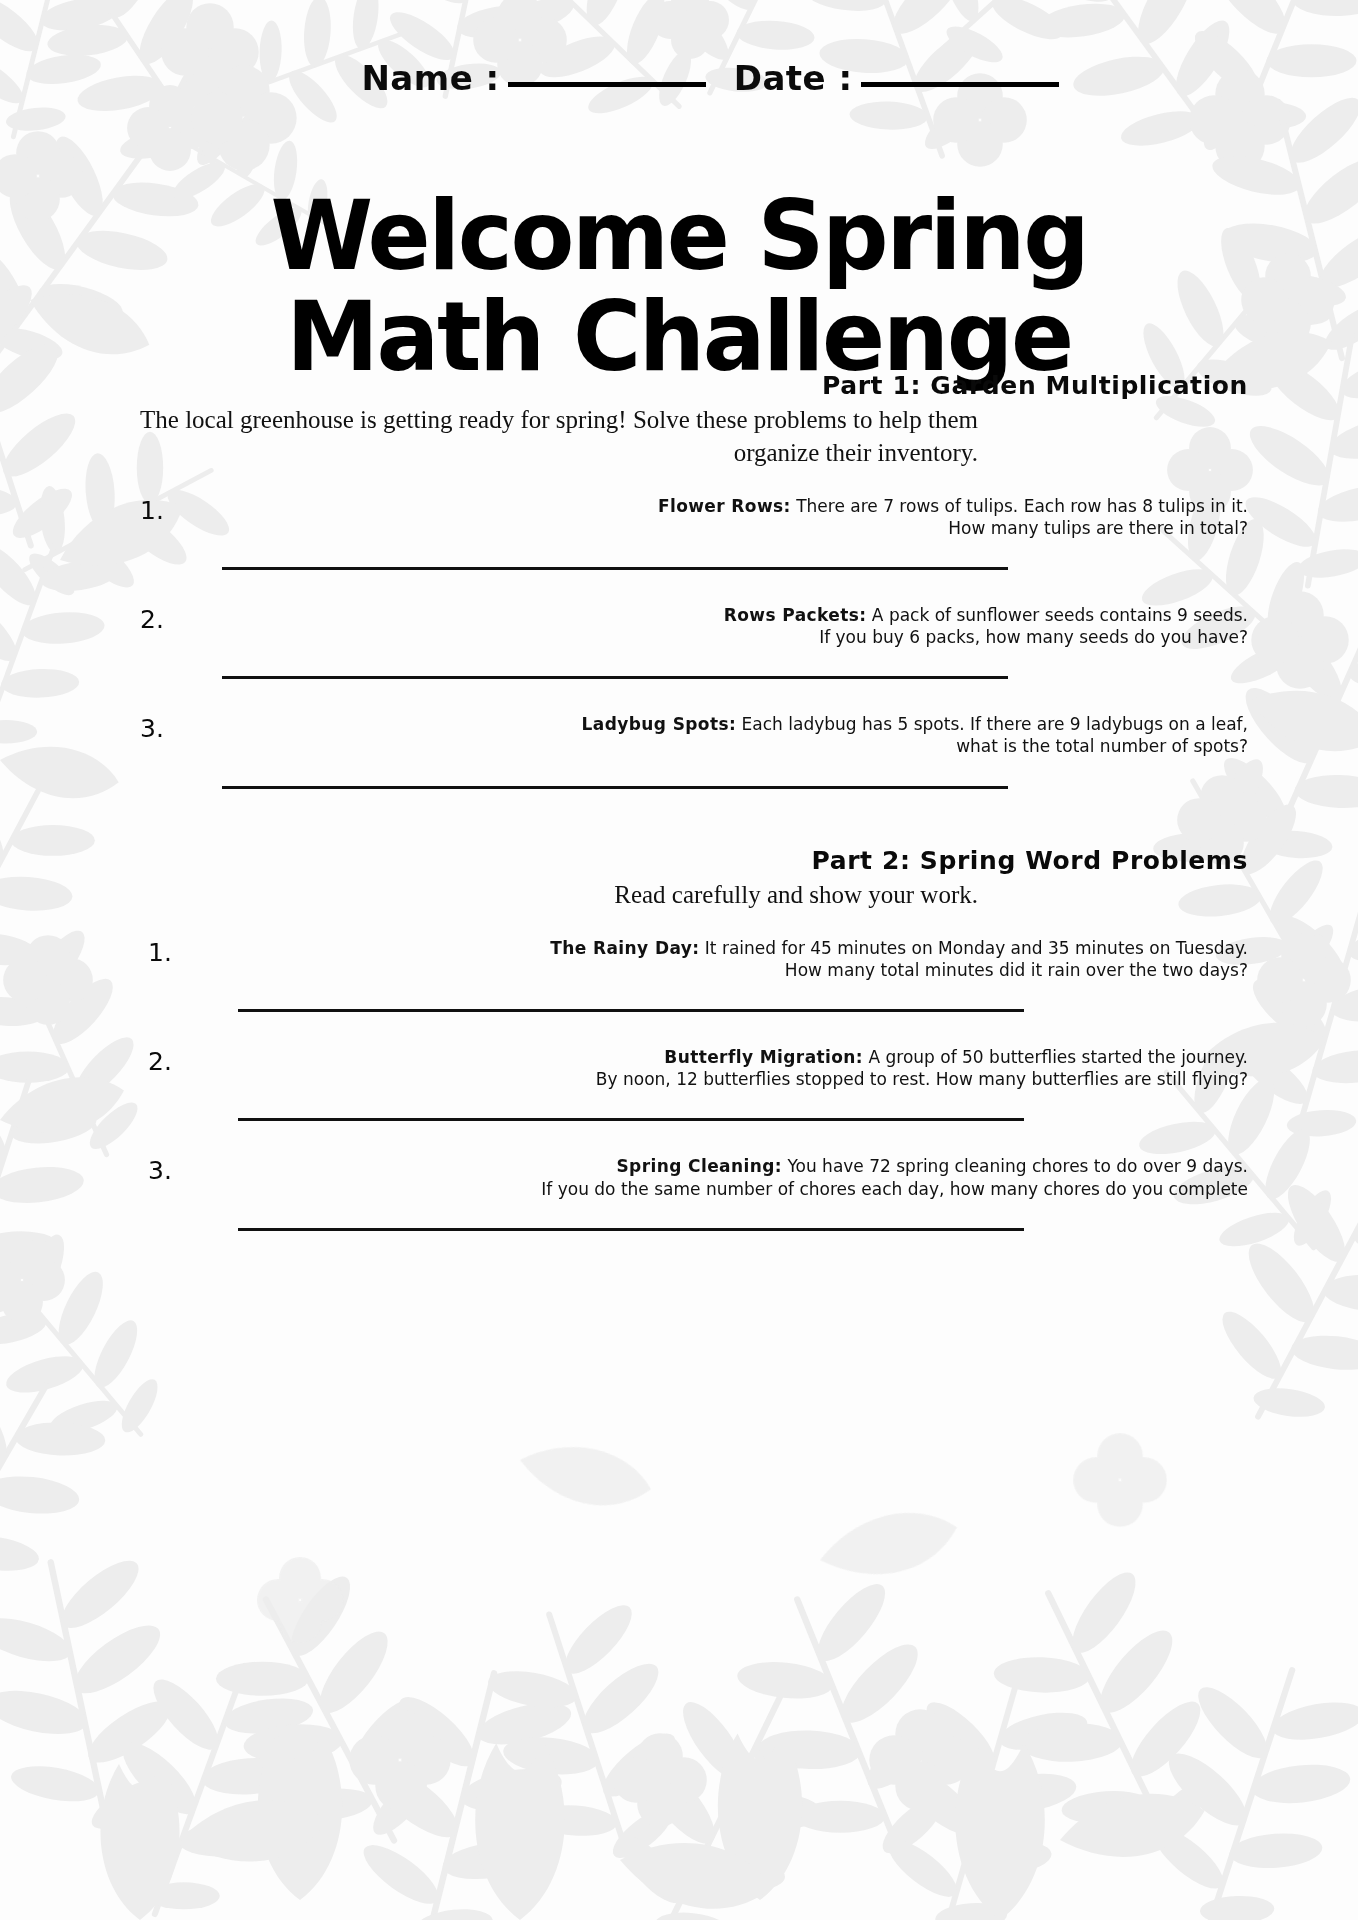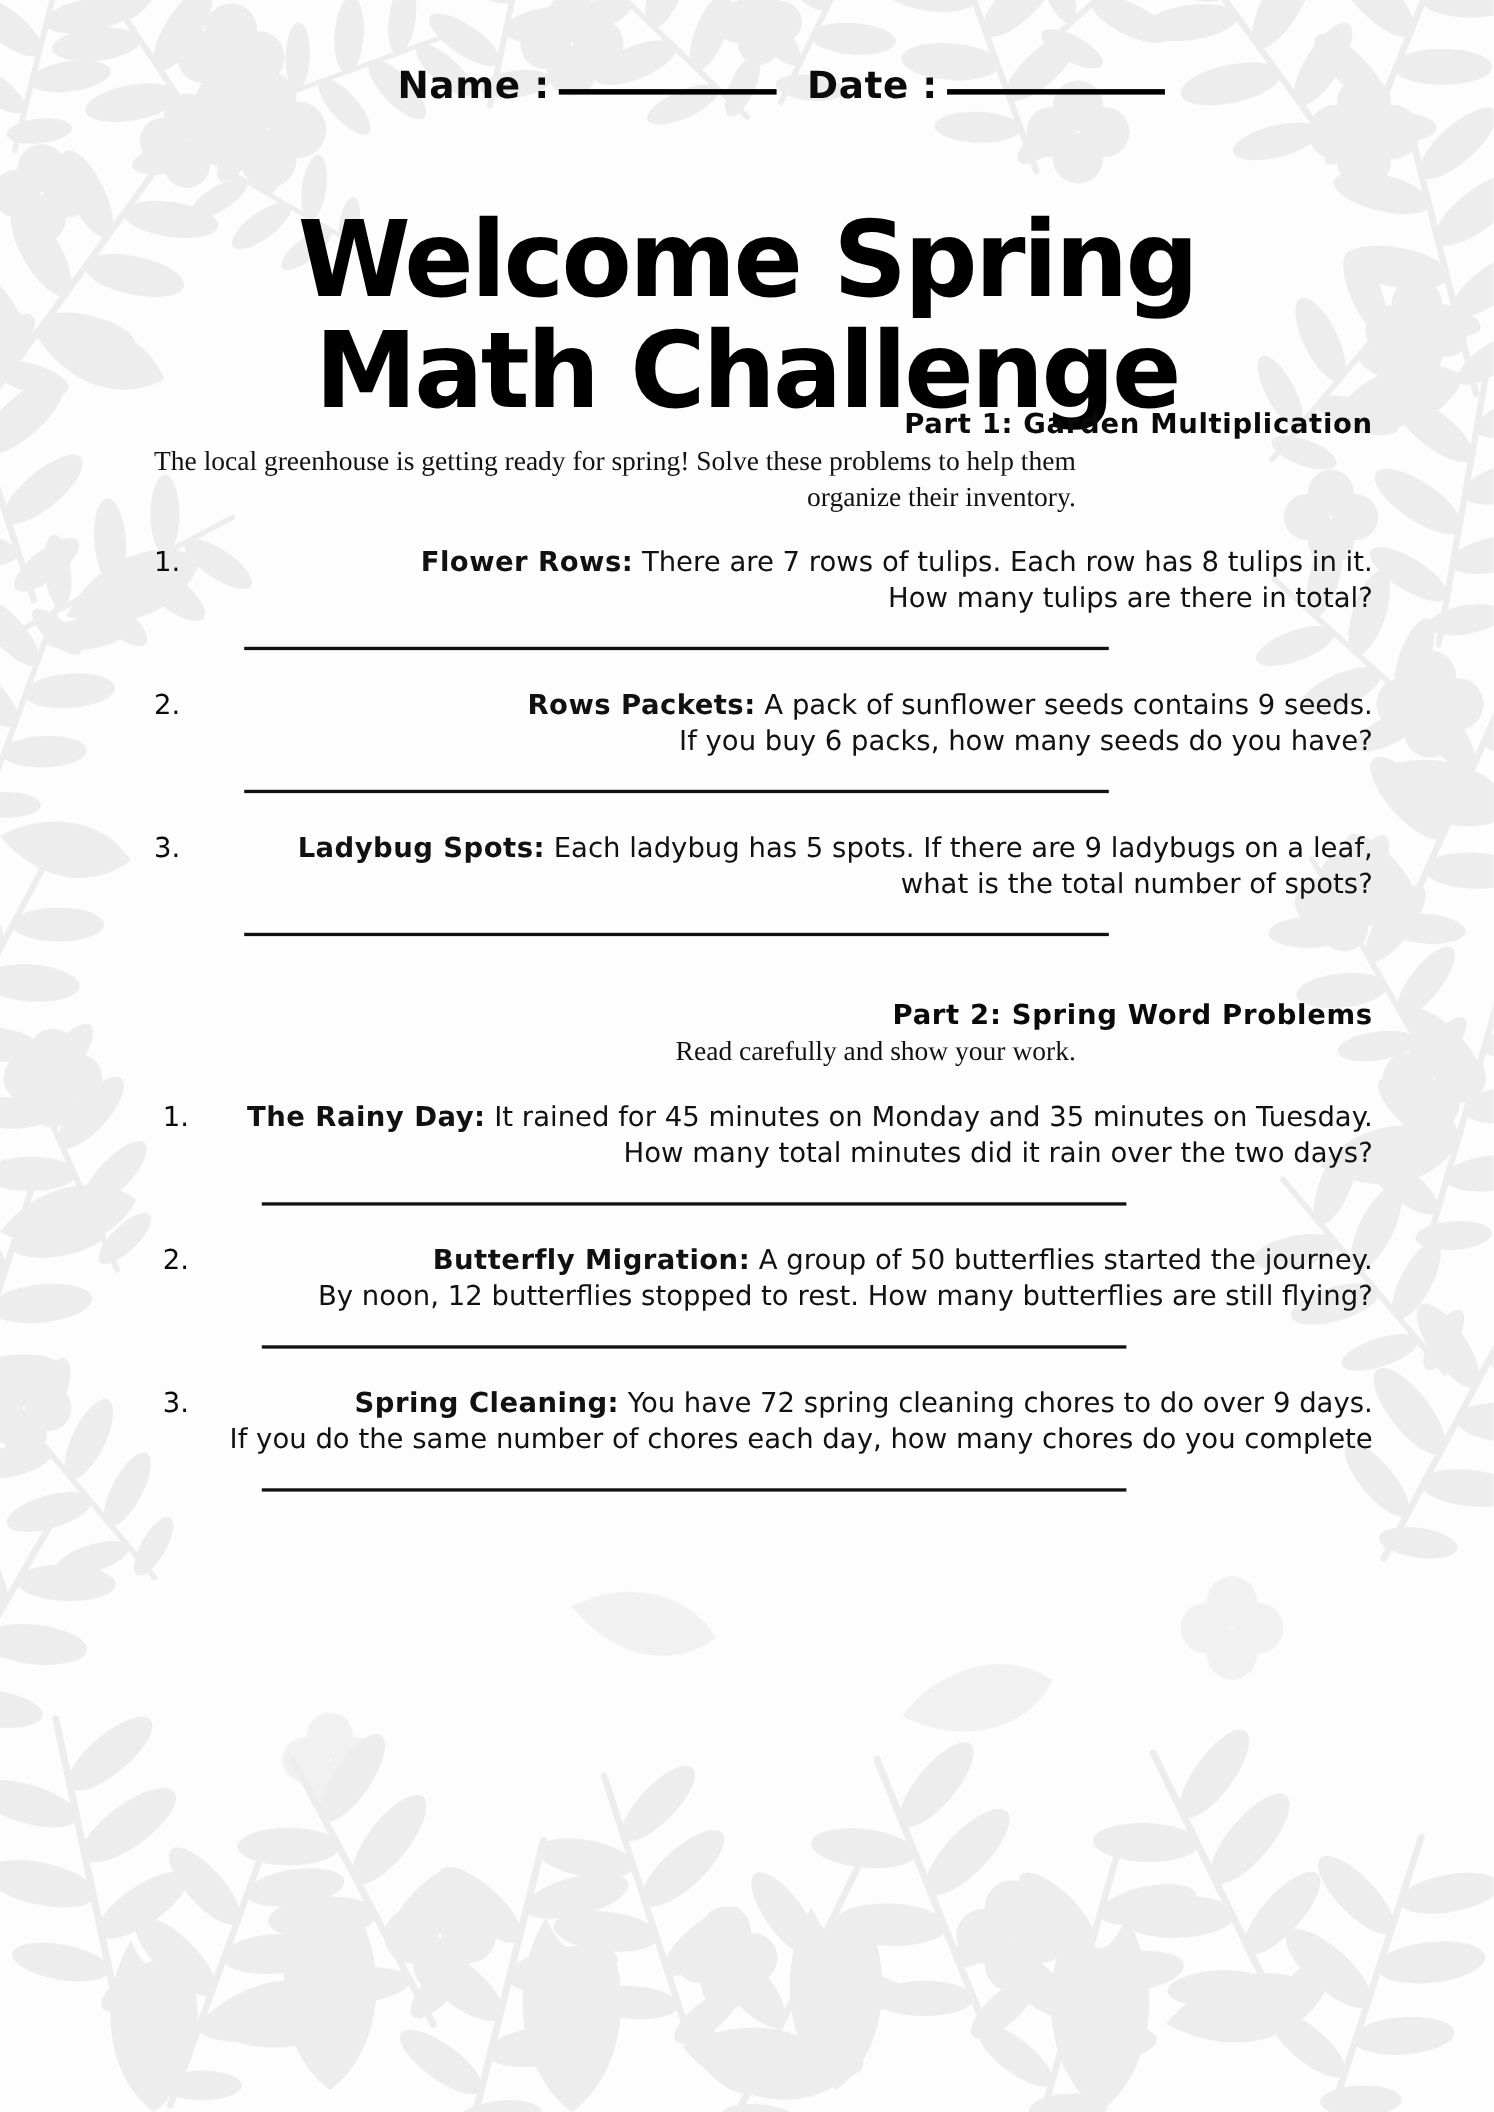--- a/index.html
+++ b/index.html
@@ -135,21 +135,21 @@
   .q-number {
     position: absolute;
     left: 22px;
     top: 0;
     font-size: 25px;
     line-height: 1.30;
     font-weight: normal;
     color: #0a0a0a;
   }
   .q-text {
-    font-size: 25px;
+    font-size: 17px;
     line-height: 1.30;
     color: #111;
   }
   .q-title {
     font-weight: bold;
     letter-spacing: 0.4px;
   }
   .q-line2, .q-line3 {
     display: block;
     padding-left: 6px;

